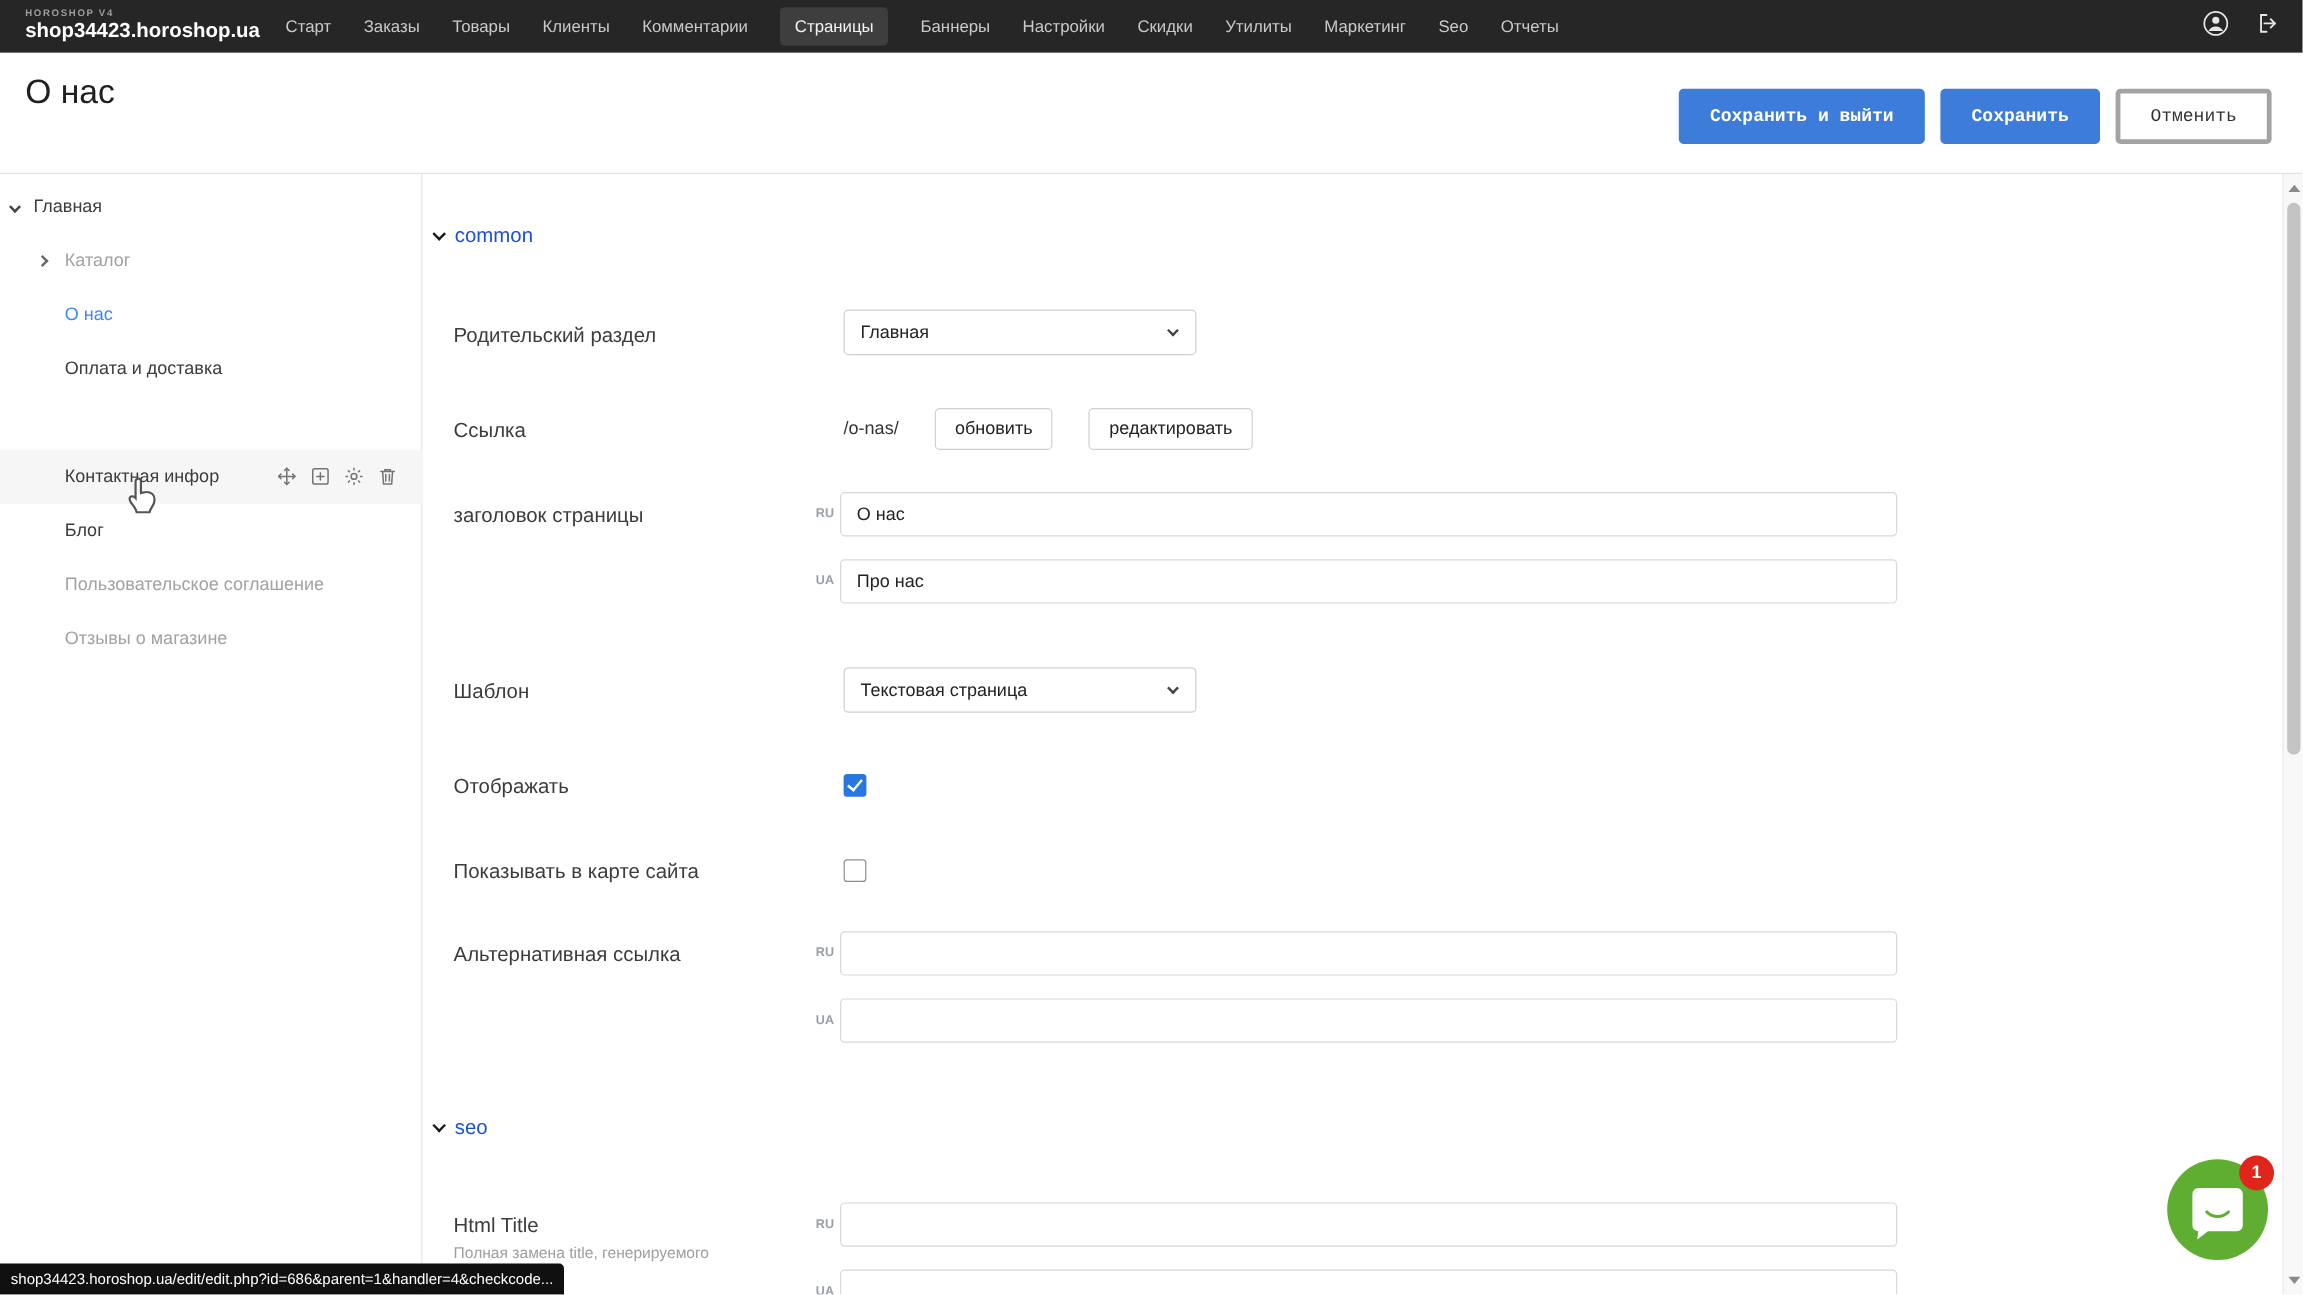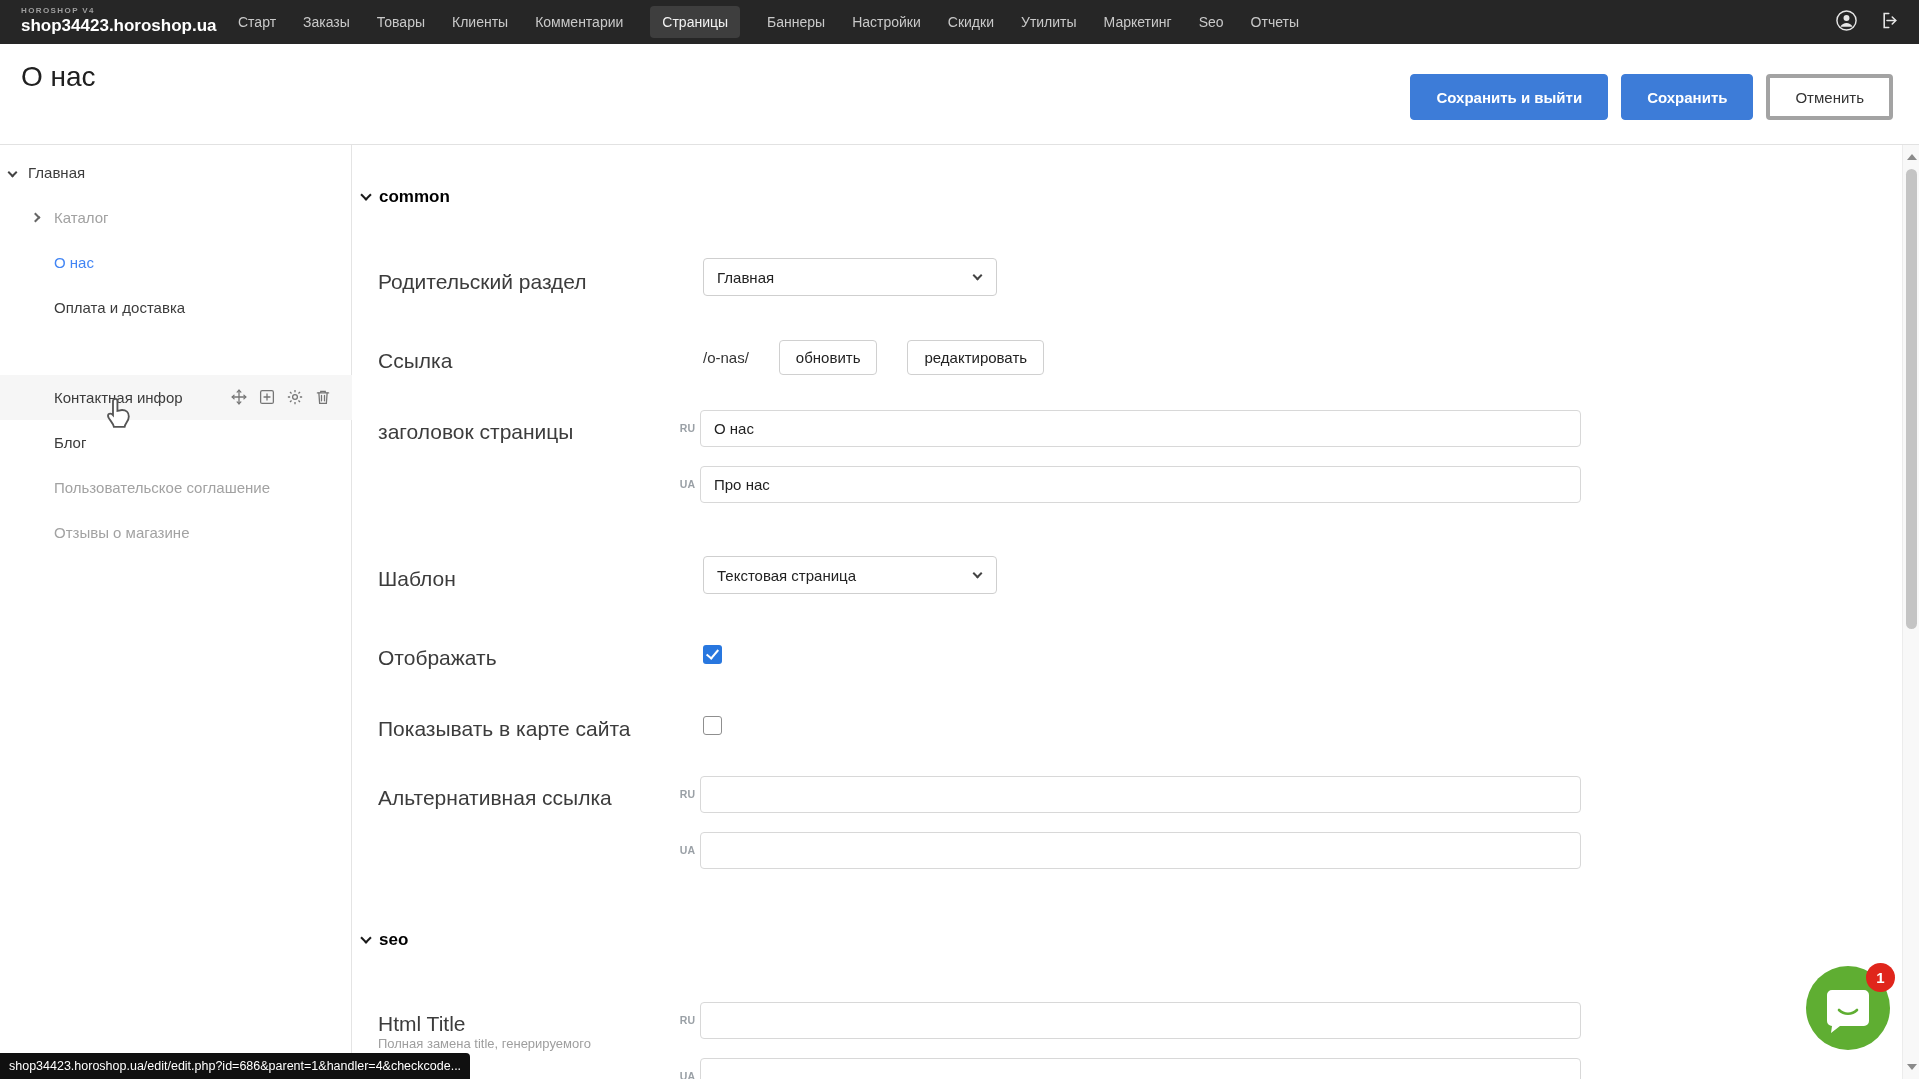--- a/index.html
+++ b/index.html
@@ -13,21 +13,21 @@
   .logo-domain { font-size:17px; font-weight:bold; color:#ffffff; margin-top:1px; }
   .nav-items { position:absolute; left:238px; top:0; height:44px; display:flex; align-items:center; gap:27px; }
   .nav-item { font-size:14px; color:#c9c9c9; white-space:nowrap; cursor:pointer; }
   .nav-item.active { background:#3e3e3e; color:#f2f2f2; padding:8px 12px; border-radius:4px; }
   .nav-right { position:absolute; right:18px; top:0; height:44px; display:flex; align-items:center; gap:22px; }
 
   
   .header { position:absolute; left:0; top:44px; width:1919px; height:101px; background:#fff; border-bottom:1px solid #e2e2e2; }
   .page-title { position:absolute; left:21px; top:17px; font-size:28px; color:#202020; }
   .header-actions { position:absolute; right:26px; top:30px; display:flex; gap:13px; }
-  .btn { height:46px; border-radius:4px; font-size:15px; display:flex; align-items:center; padding:0 25px; cursor:pointer; white-space:nowrap; }
+  .btn { height:46px; border-radius:4px; font-size:15px; display:flex; align-items:center; padding:0 25px; cursor:pointer; white-space:nowrap;font-family:Liberation Mono, monospace; }
   .btn-primary { background:#3d7cd8; color:#fff; font-weight:bold; border:1px solid #3d7cd8; }
   .btn-secondary { background:#fff; color:#333; border:4px solid #a3a3a3; }
 
   
   .sidebar { position:absolute; left:0; top:145px; width:352px; height:934px; border-right:1px solid #e4e4e4; background:#fff; }
   .tree-row { position:absolute; left:0; width:352px; height:45px; display:flex; align-items:center; font-size:15px; color:#3c3c3c; cursor:pointer; }
   .tree-row.hovered { background:#f6f6f6; }
   .tree-label { white-space:nowrap; }
   .tree-label.lvl0 { margin-left:28px; }
   .tree-label.lvl1 { margin-left:54px; }
@@ -38,22 +38,22 @@
   .chev.right { transform:rotate(-45deg); }
   .tree-chev0 { position:absolute; left:9px; top:19px; }
   .tree-chev1 { position:absolute; left:32px; top:19px; border-color:#666; }
   .row-icons { position:absolute; left:230px; top:13px; display:flex; gap:10px; }
   .row-icons svg { cursor:pointer; }
 
   
   .content { position:absolute; left:353px; top:145px; width:1549px; height:934px; overflow:hidden; background:#fff; }
   .section-head { position:absolute; left:9px; display:flex; align-items:center; gap:9px; cursor:pointer; }
   .section-head .chev { width:8px; height:8px; border-width:2.5px; border-color:#1a1a1a; margin-top:-5px; }
-  .section-title { font-size:17px; font-weight:bold; color:#000000; }
-  .frm-label { position:absolute; left:25px; font-size:21px; color:#3c3c3c; white-space:nowrap; }
+  .section-title { font-size:17px; font-weight:normal; color:#1d4ed8; }
+  .frm-label { position:absolute; left:25px; font-size:17px; color:#3c3c3c; white-space:nowrap; }
   .frm-hint { position:absolute; left:25px; font-size:13px; color:#9e9e9e; white-space:nowrap; }
   .lang-badge { position:absolute; left:312px; width:30px; text-align:right; font-size:10.5px; font-weight:bold; color:#9aa0a6; }
   .txt-input { position:absolute; left:347px; width:881px; height:37px; border:1px solid #d8d8d8; border-radius:4px; padding:0 13px; font-size:15px; color:#222; font-family:"Liberation Sans",sans-serif; background:#fff; outline:none; }
   .select { position:absolute; left:350px; width:294px; height:38px; border:1px solid #cfcfcf; border-radius:4px; background:#fff; display:flex; align-items:center; padding:0 34px 0 13px; font-size:15px; color:#222; cursor:pointer; }
   .select .chev { position:absolute; right:15px; top:13px; }
   .mini-btn { height:35px; background:#fff; border:1px solid #d0d0d0; border-radius:4px; font-size:15px; color:#222; display:flex; align-items:center; padding:0 16px; cursor:pointer; white-space:nowrap; }
   .link-path { font-size:15px; color:#333; }
   .checkbox { position:absolute; left:350px; width:19px; height:19px; border-radius:3px; cursor:pointer; }
   .checkbox.checked { background:#2877df; }
   .checkbox.checked::after { content:""; position:absolute; left:6px; top:2px; width:5px; height:10px; border-right:2.2px solid #fff; border-bottom:2.2px solid #fff; transform:rotate(40deg); }

